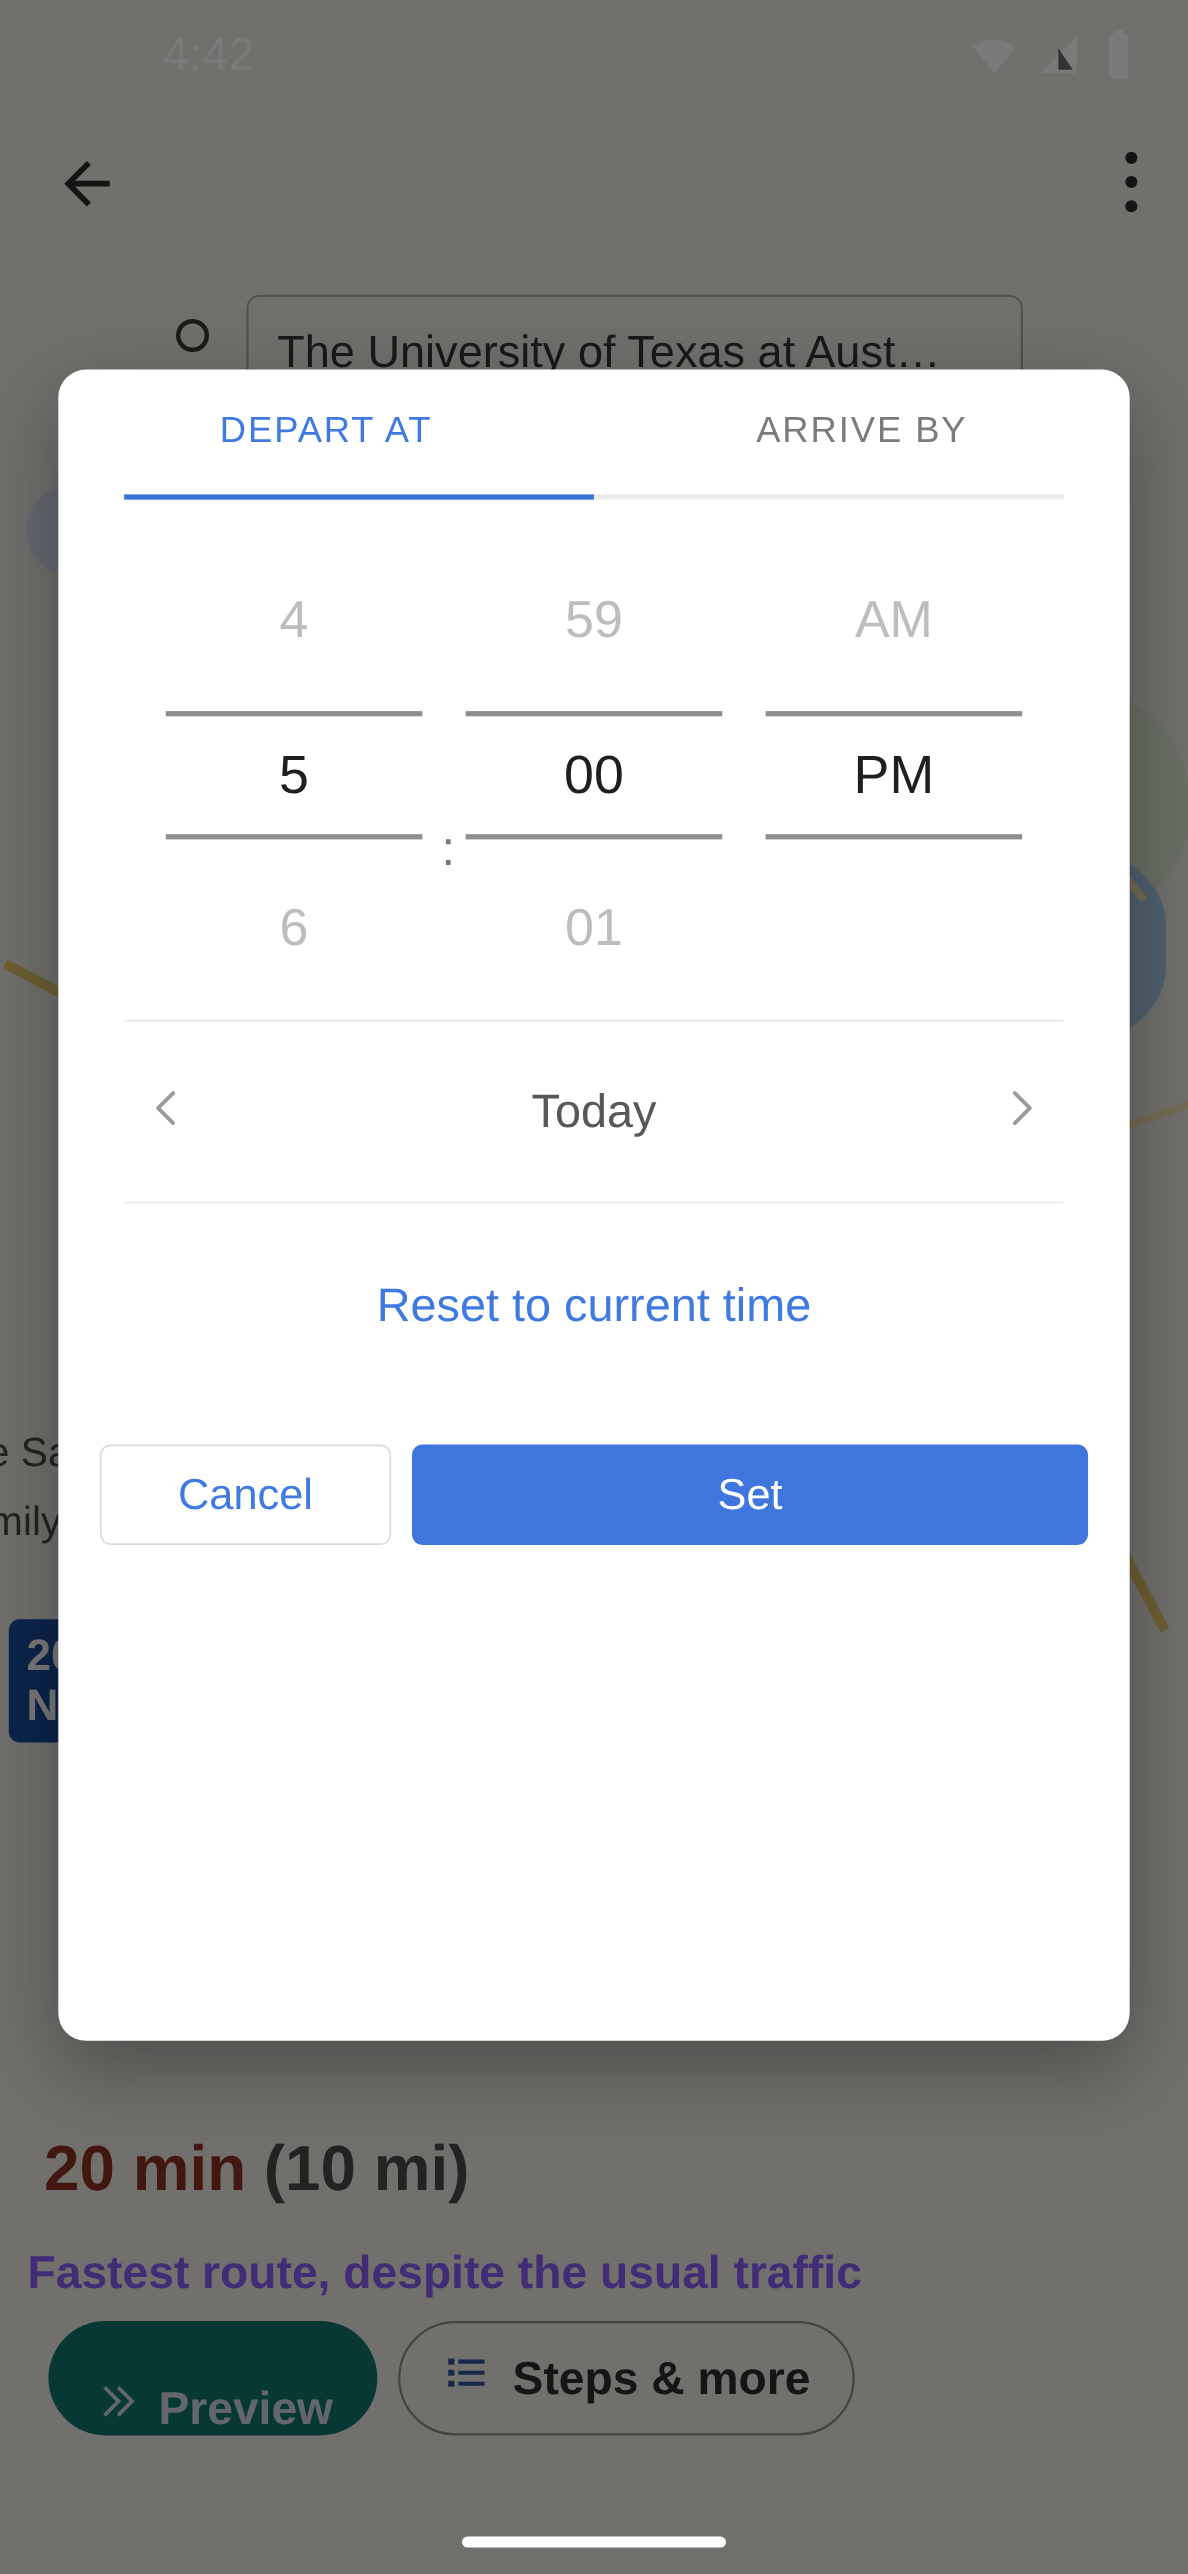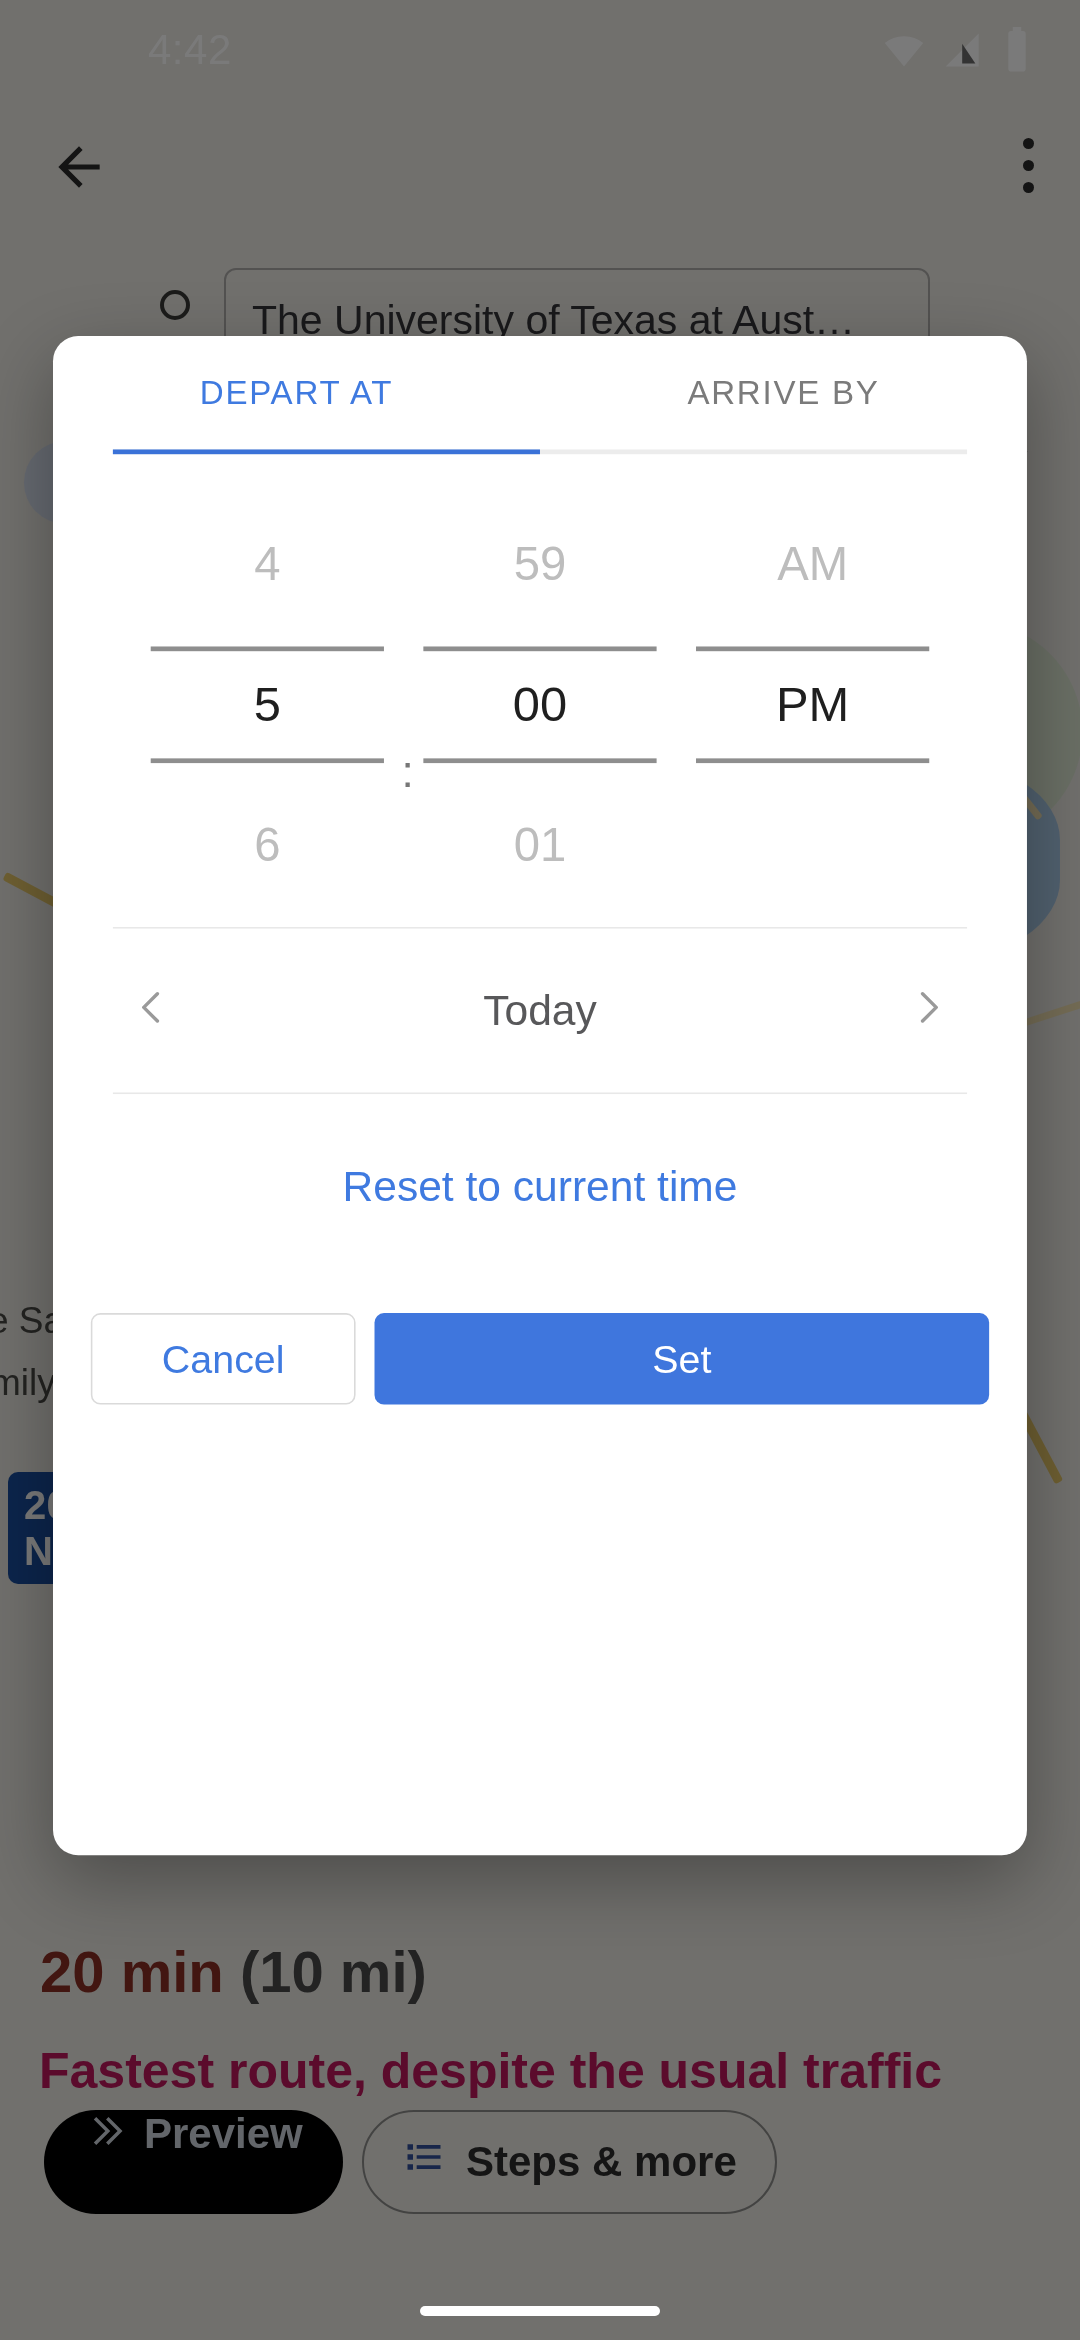--- a/index.html
+++ b/index.html
@@ -96,26 +96,26 @@
     font-size: 40px; color: #2e2e2e; white-space: nowrap;
   }
   .mode.active { background: #d5dded; color: #1a59c9; }
   .mode.active svg path, .mode.active svg circle, .mode.active svg rect { fill: #1a59c9; }
 
   
   #routecard { position: absolute; left: 0; bottom: 0; width: 1080px; height: 430px; z-index: 3; font-weight: bold; }
   .route-time { position: absolute; left: 40px; top: 28px; font-size: 58px; }
   .route-time .eta { color: #8b2f24; }
   .route-time .dist { color: #49494a; }
-  .route-sub { position: absolute; left: 39px; top: 132px; font-size: 50px; color: #be185d; }
+  .route-sub { position: absolute; left: 25px; top: 132px; font-size: 42px; color: #8b5cf6; }
 
   .btn-preview {
     position: absolute; left: 44px; top: 200px;
-    background: #000000; color: #cfd5de; border-radius: 52px;
-    height: 104px; padding: 0 40px; display: flex; align-items: flex-start; gap: 18px;
+    background: #0f766e; color: #cfd5de; border-radius: 52px;
+    height: 104px; padding: 0 40px; display: flex; align-items: flex-end; gap: 18px;
     font-size: 42px;
   }
   .btn-steps {
     position: absolute; left: 362px; top: 200px;
     border: 2px solid #8d8d8b; border-radius: 52px;
     height: 104px; padding: 0 38px; display: flex; align-items: center; gap: 20px;
     font-size: 42px; color: #2d2d2d;
   }
   .nav-pill {
     position: absolute; left: 50%; transform: translateX(-50%);

